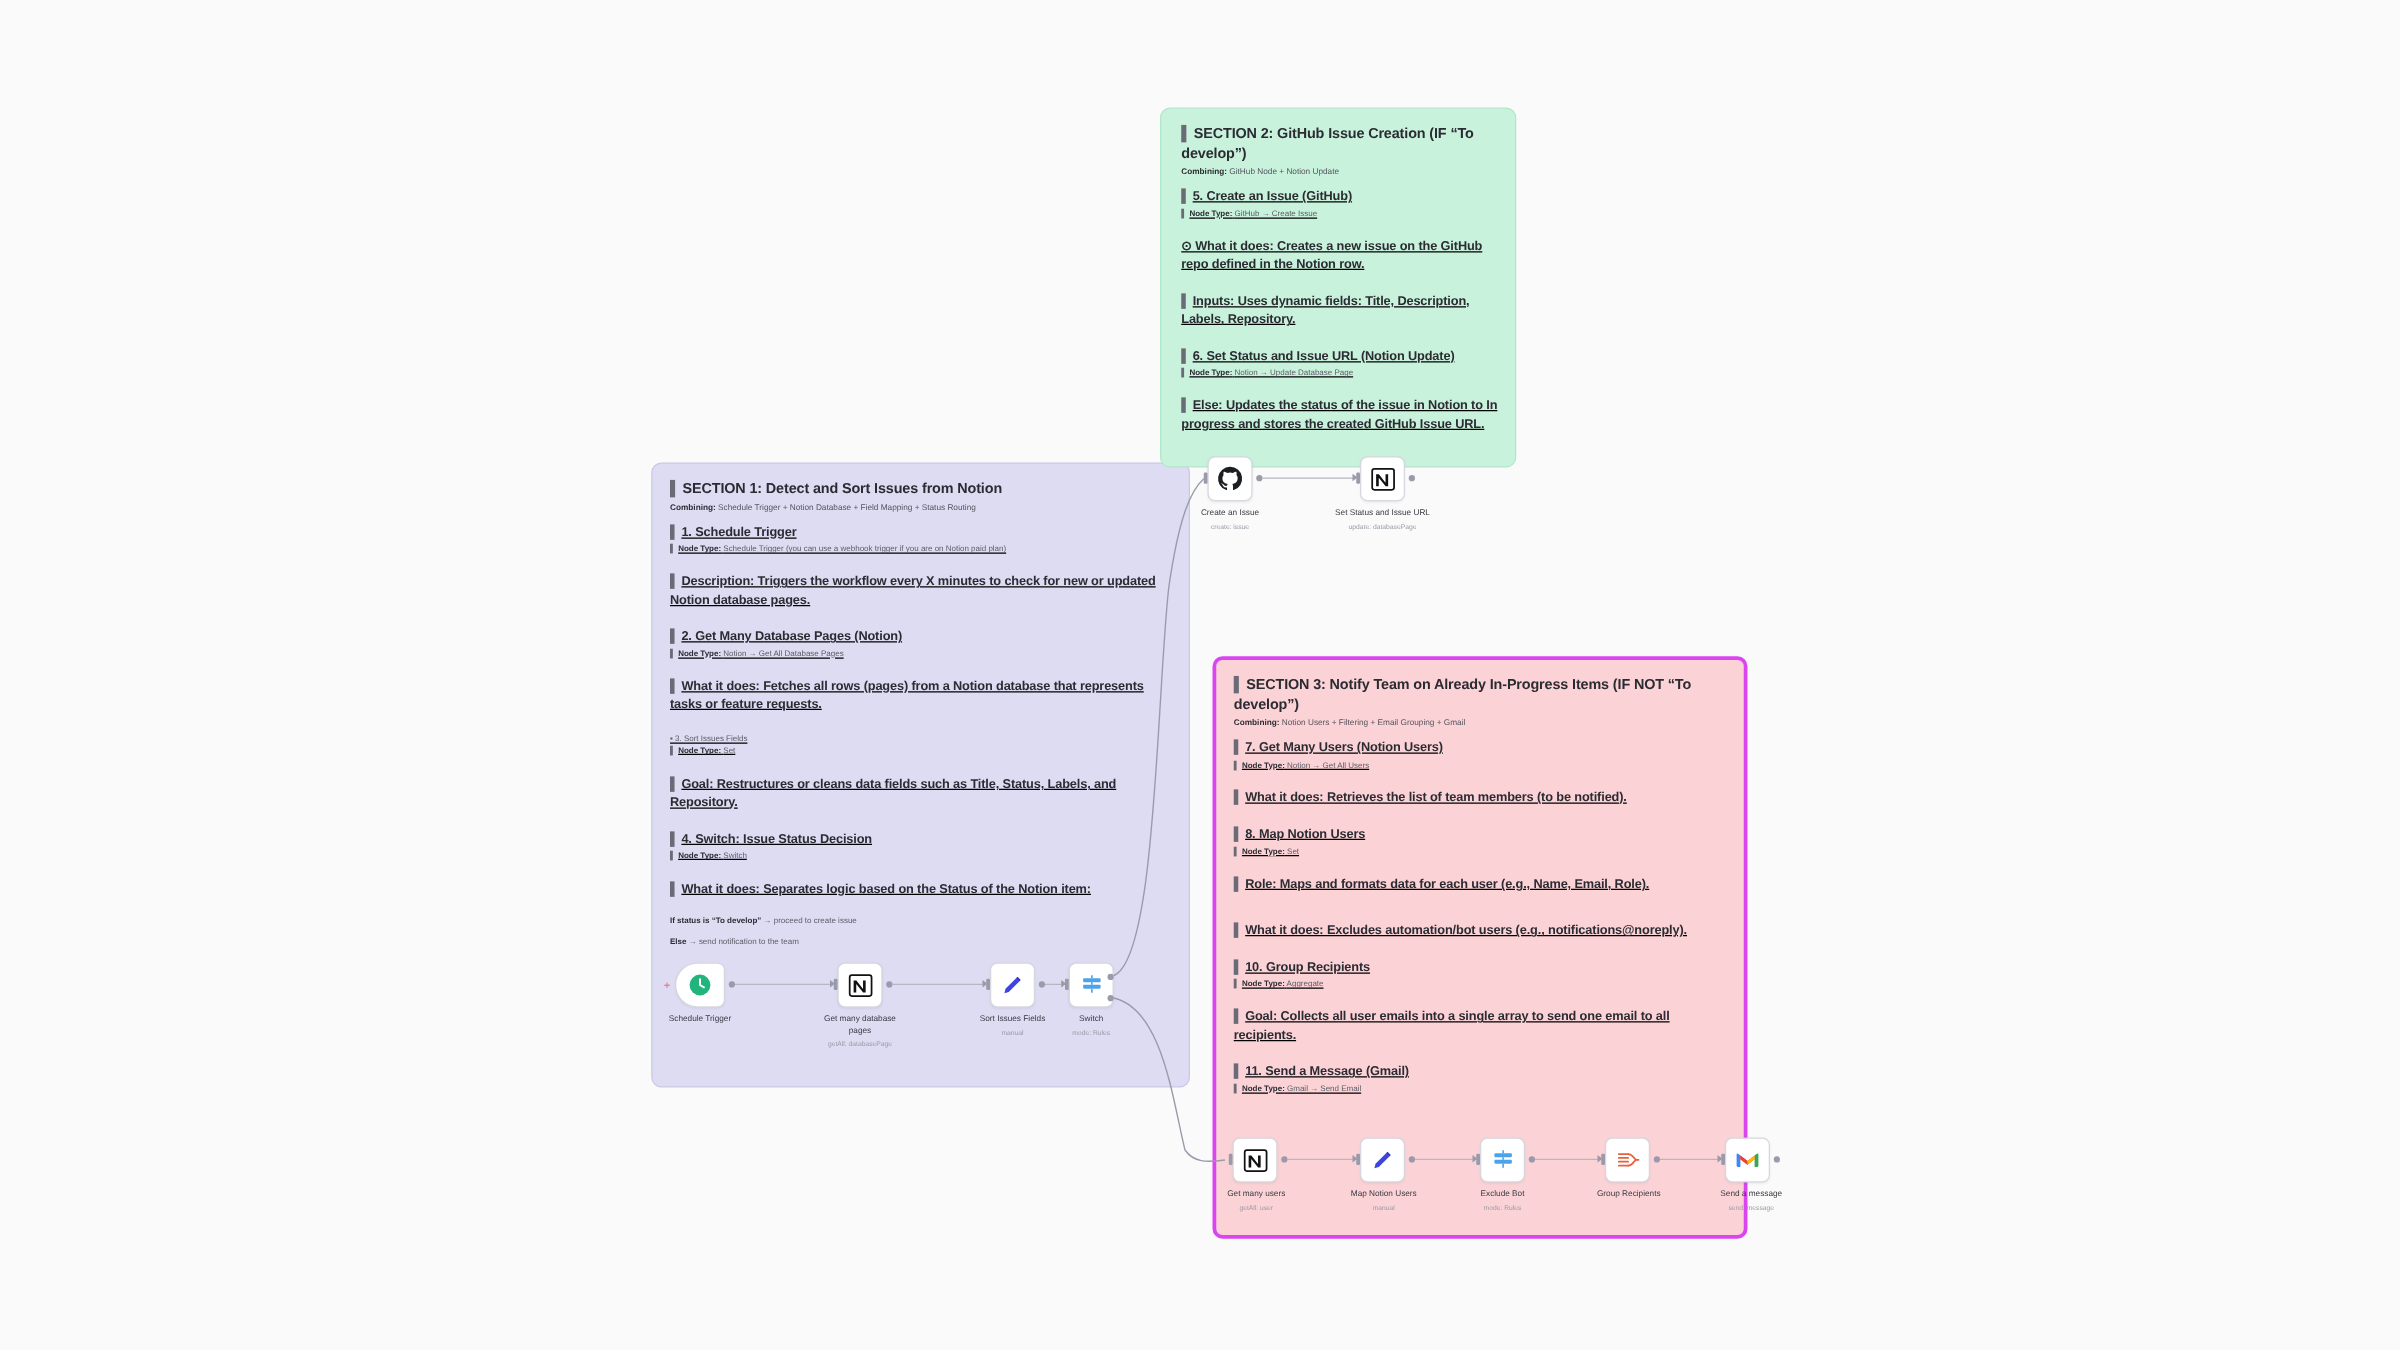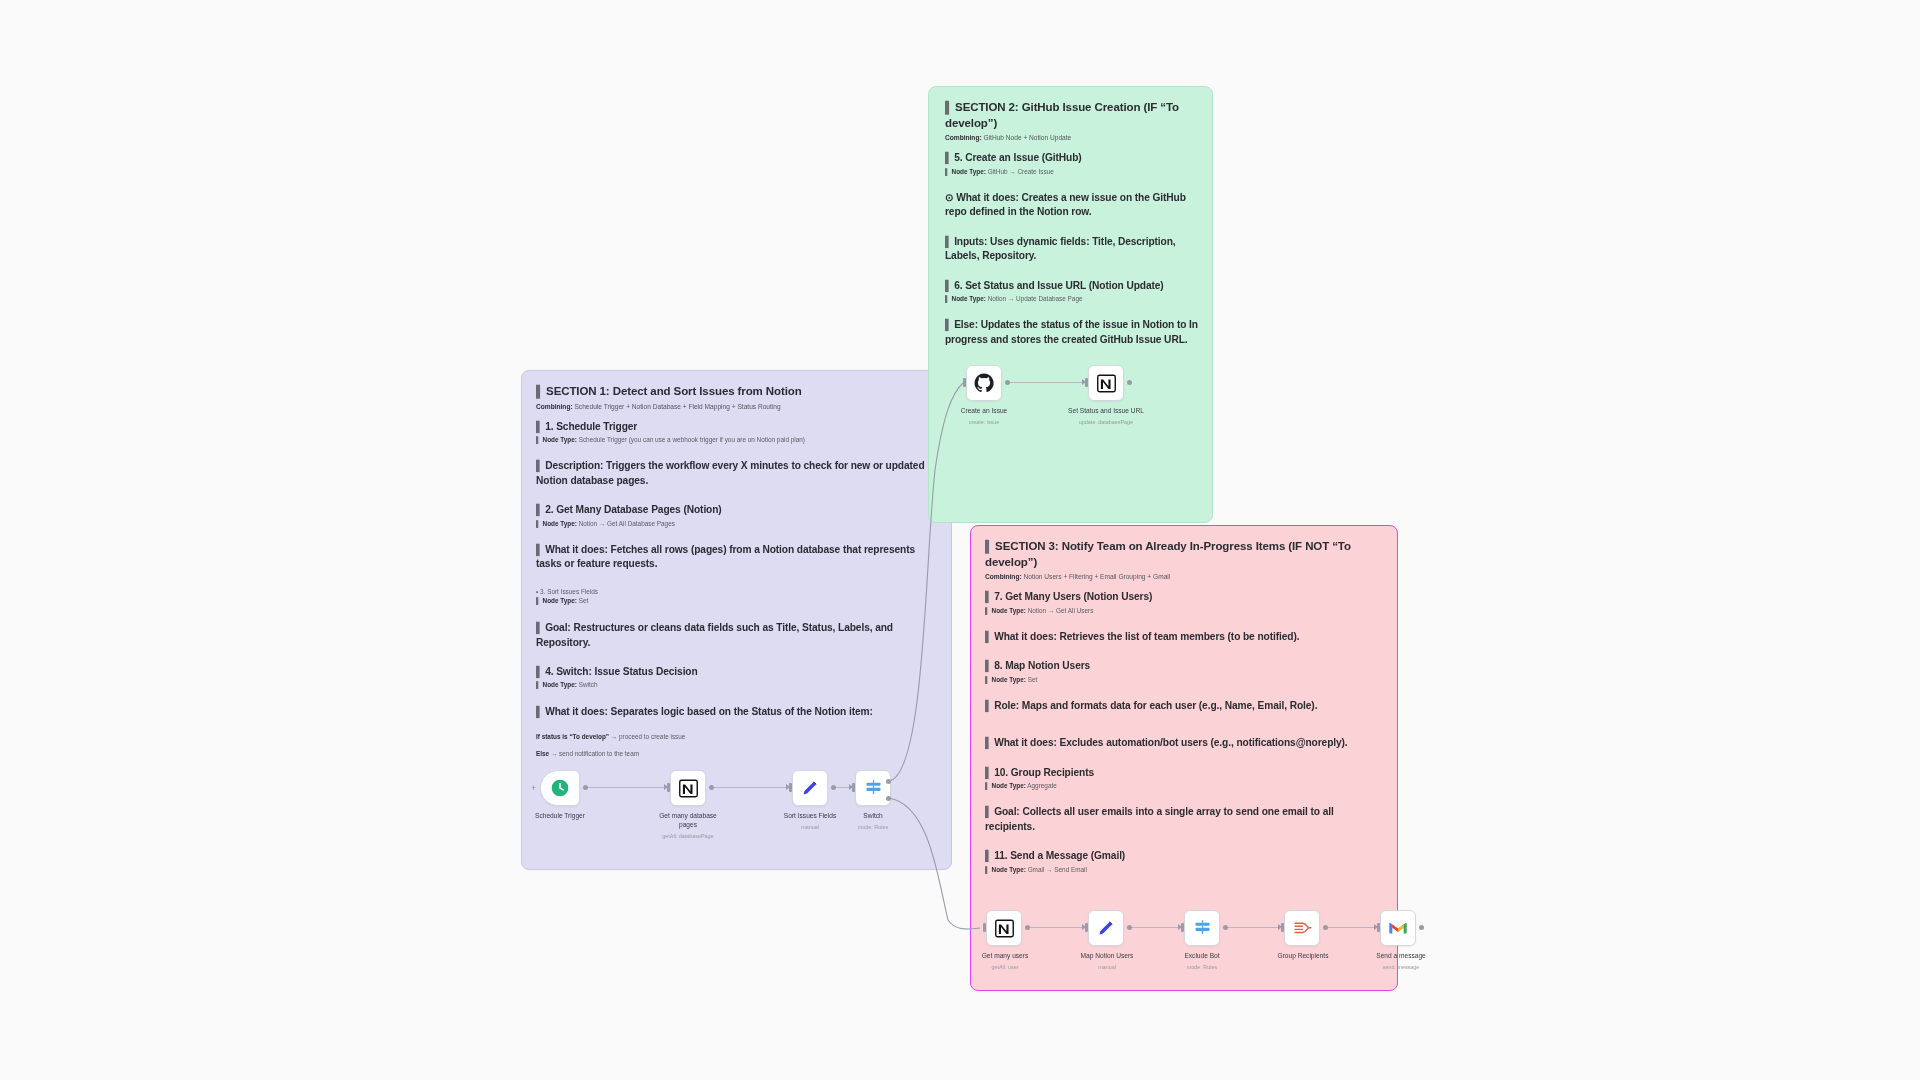--- a/index.html
+++ b/index.html
@@ -18,39 +18,39 @@
   
   .section {
     position: absolute;
     border-radius: 8px;
     box-sizing: border-box;
     padding: 13px 14px 10px 14px;
     overflow: hidden;
   }
   .sec1 { background: #dddcf2; border: 1px solid #c9c7e8; }
   .sec2 { background: #c9f2dd; border: 1px solid #b2e6cb; }
-  .sec3 { background: #fbd3d6; border: 1px solid #d946ef; }
+  .sec3 { background: #fbd3d6; border: 3px solid #d946ef; }
 
   .sec-title {
     font-size: 11.5px;
     font-weight: bold;
     color: #2b2b33;
     line-height: 1.35;
     margin: 0 0 2px 0;
     letter-spacing: -0.1px;
   }
   .sec-sub {
     font-size: 6.6px;
     color: #55555f;
     margin: 0 0 9px 0;
     line-height: 1.4;
   }
   .sec-sub b { color: #2b2b33; }
 
-  .blk { margin: 0 0 7px 0; }
+  .blk { margin: 0 0 7px 0; text-decoration: underline; }
   .blk-h {
     font-size: 10.2px;
     font-weight: bold;
     color: #2b2b33;
     line-height: 1.4;
     margin: 0;
     letter-spacing: -0.1px;
   }
   .blk-meta {
     font-size: 6.4px;
@@ -204,21 +204,21 @@
     </div>
     <div style="height:6px"></div>
     <div class="tiny" style="margin-bottom:7px;">
       <b>If status is “To develop”</b> <span>→ proceed to create issue</span>
     </div>
     <div class="tiny">
       <b>Else</b> <span>→ send notification to the team</span>
     </div>
   </div>
 
-  <div class="section sec2" style="left:928px; top:86px; width:285px; height:437px;padding-left:16px;">
+  <div class="section sec2" style="left:928px; top:86px; width:285px; height:288px;padding-left:16px;">
     <div class="sec-title">
       <span class="bar">▌</span><span>SECTION 2: GitHub Issue Creation (IF “To develop”)</span>
     </div>
     <div class="sec-sub">
       <b>Combining:</b> <span>GitHub Node + Notion Update</span>
     </div>
 
     <div class="blk">
       <div class="blk-h"><span class="bar">▌</span><span>5. Create an Issue (GitHub)</span></div>
       <div class="blk-meta"><span class="bar">▌</span><b>Node Type:</b> <span>GitHub → Create Issue</span></div>

